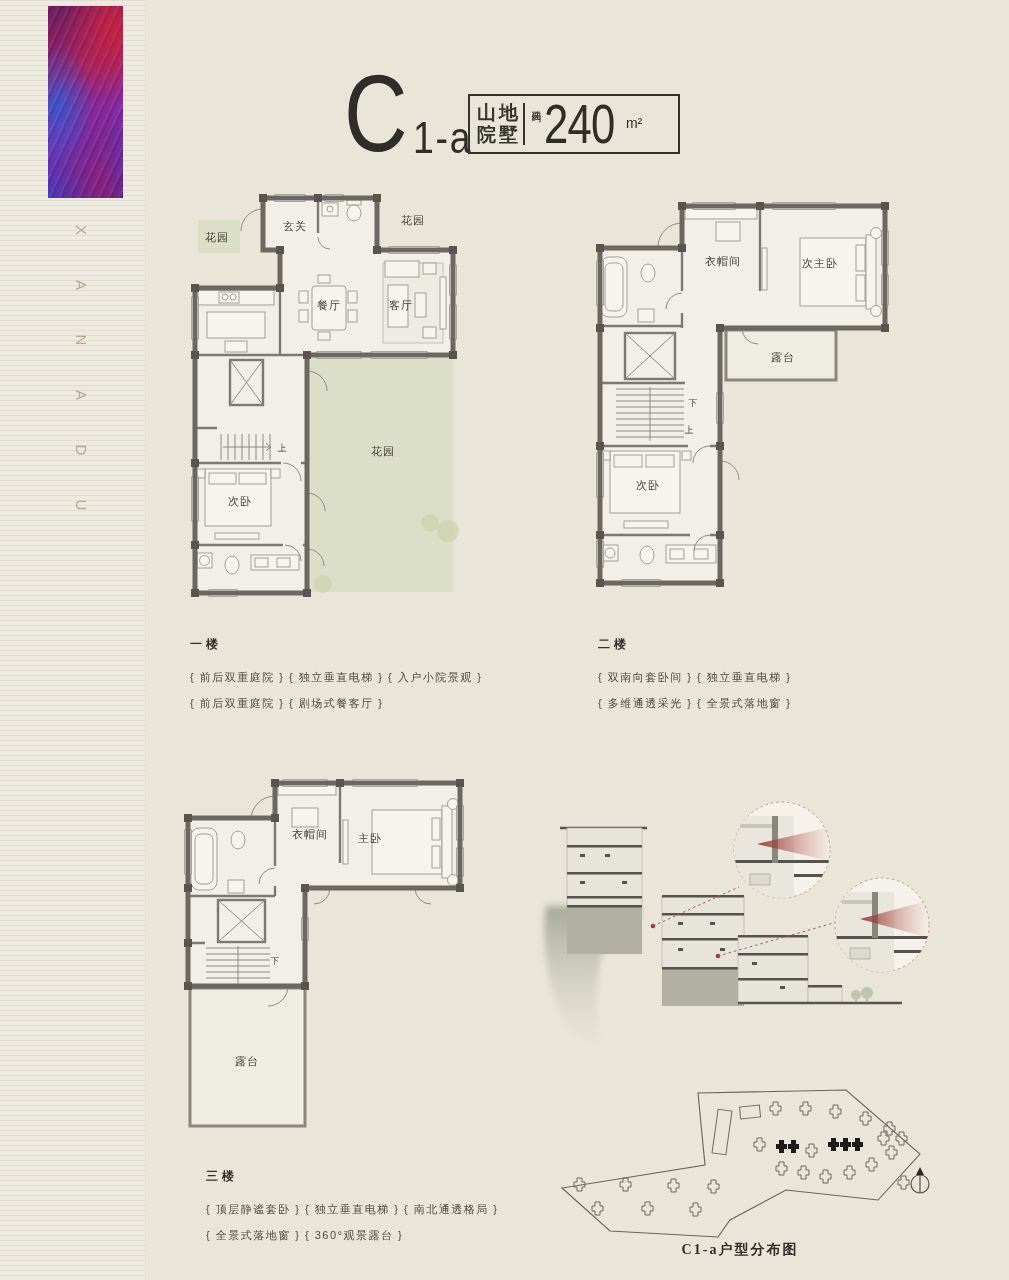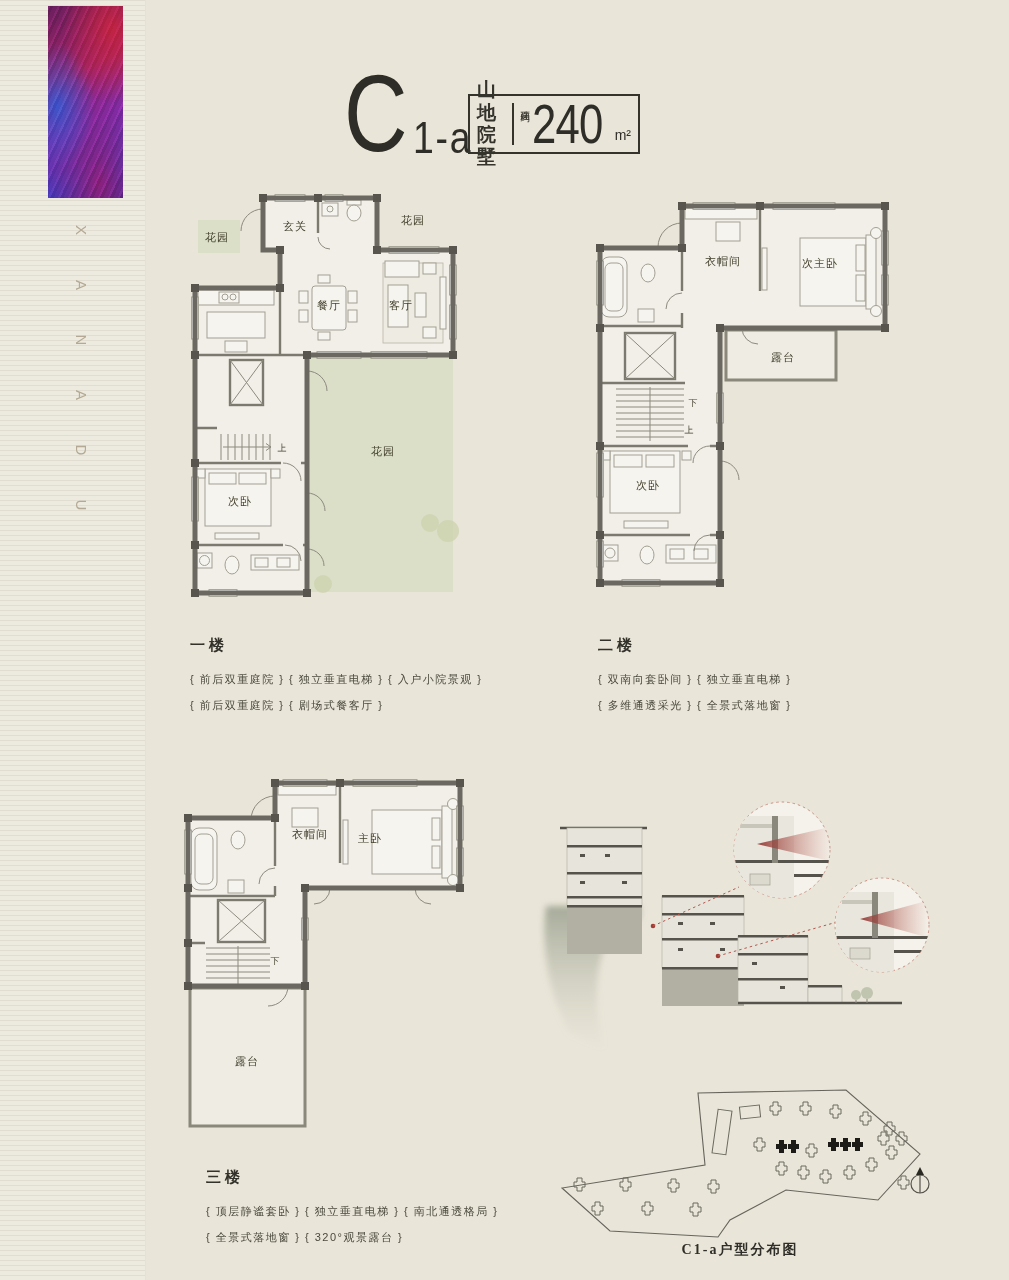--- a/index.html
+++ b/index.html
@@ -20,22 +20,22 @@
     background:repeating-linear-gradient(115deg, rgba(255,255,255,.14) 0 2px, rgba(0,0,0,.10) 2px 5px, rgba(255,255,255,0) 5px 9px);
     mix-blend-mode:overlay; }
   .brand-letter { position:absolute; left:70px; width:20px; height:20px; text-align:center;
     font-size:15px; color:#b3a994; transform:rotate(90deg); }
   .bl-0{top:220px}.bl-1{top:275px}.bl-2{top:330px}.bl-3{top:385px}.bl-4{top:440px}.bl-5{top:495px}
 
   
   .title-block { position:absolute; left:344px; top:66px; height:92px; display:flex; align-items:flex-end; }
   .unit-main { font-size:110px; line-height:.82; font-weight:400; color:#2e2d27; transform:scaleX(.80); transform-origin:left bottom; letter-spacing:-2px; }
   .unit-sub { font-size:44px; line-height:.9; color:#2e2d27; margin-left:-8px; letter-spacing:2px; transform:scaleX(.85); transform-origin:left bottom; }
-  .spec-box { position:absolute; left:468px; top:94px; width:172px; height:60px; border:2.5px solid #34332c;
-    display:flex; align-items:center; padding:4px 7px; background:transparent; }
+  .spec-box { position:absolute; left:468px; top:94px; width:212px; height:60px; border:2.5px solid #34332c;
+    display:flex; align-items:center; padding:16px 7px; background:transparent; }
   .type-name { font-size:19px; font-weight:bold; line-height:1.18; letter-spacing:3px; color:#34332c; white-space:pre-line; }
   .spec-divider { width:2px; height:42px; background:#34332c; margin:0 7px 0 2px; }
   .area-prefix { writing-mode:vertical-rl; text-orientation:upright; font-size:9.5px; line-height:1; letter-spacing:1px; color:#34332c; height:42px; }
   .area-value { font-size:56px; line-height:.88; font-weight:400; color:#2e2d27; transform:scaleX(.78); transform-origin:left bottom; margin-left:2px; letter-spacing:-1px; }
   .area-unit { font-size:14px; color:#2e2d27; align-self:flex-end; margin:12px 0 5px -8px; }
 
   
   svg.plan, svg.section, svg.siteplan { position:absolute; overflow:visible; }
   .garden{fill:#dbdfc8}
   .shrub{fill:#ccd3ae;opacity:.75}
@@ -61,21 +61,21 @@
   .callout{fill:#f4f2ea;stroke:#c99489;stroke-width:1;stroke-dasharray:2.5 3}
 
   
   .boundary{fill:none;stroke:#66645c;stroke-width:1.1}
   .bldg-w{stroke:#6b695f;fill:none;stroke-width:1}
   .bldg-b{fill:#1c1b17;stroke:none}
   .compass{stroke:#55534c;fill:none;stroke-width:1.2}
 
   
   .floor-desc { position:absolute; width:430px; }
-  .floor-desc h3 { font-size:15px; font-weight:bold; letter-spacing:4px; color:#33322a; margin-bottom:11px; }
+  .floor-desc h3 { font-size:12px; font-weight:bold; letter-spacing:4px; color:#33322a; margin-bottom:11px; }
   .floor-desc p { font-size:11px; line-height:26px; letter-spacing:1.5px; color:#4c4a3f; }
   .siteplan-caption { position:absolute; left:590px; top:1241px; width:300px; text-align:center;
     font-size:14px; font-weight:bold; letter-spacing:2px; color:#2f2e28;font-family:Liberation Serif, serif; }
 </style>
 </head>
 <body>
 
 <div class="page">
 
   <div class="sidebar">
@@ -500,18 +500,18 @@
     <p>{ 前后双重庭院 } { 剧场式餐客厅 }</p>
   </div>
   <div class="floor-desc" style="left:598px;top:636px">
     <h3>二楼</h3>
     <p>{ 双南向套卧间 } { 独立垂直电梯 }</p>
     <p>{ 多维通透采光 } { 全景式落地窗 }</p>
   </div>
   <div class="floor-desc" style="left:206px;top:1168px">
     <h3>三楼</h3>
     <p>{ 顶层静谧套卧 } { 独立垂直电梯 } { 南北通透格局 }</p>
-    <p>{ 全景式落地窗 } { 320°观景露台 }</p>
+    <p>{ 全景式落地窗 } { 360°观景露台 }</p>
   </div>
 
   <div class="siteplan-caption">C1-a户型分布图</div>
 
 </div>
 
 </body></html>

